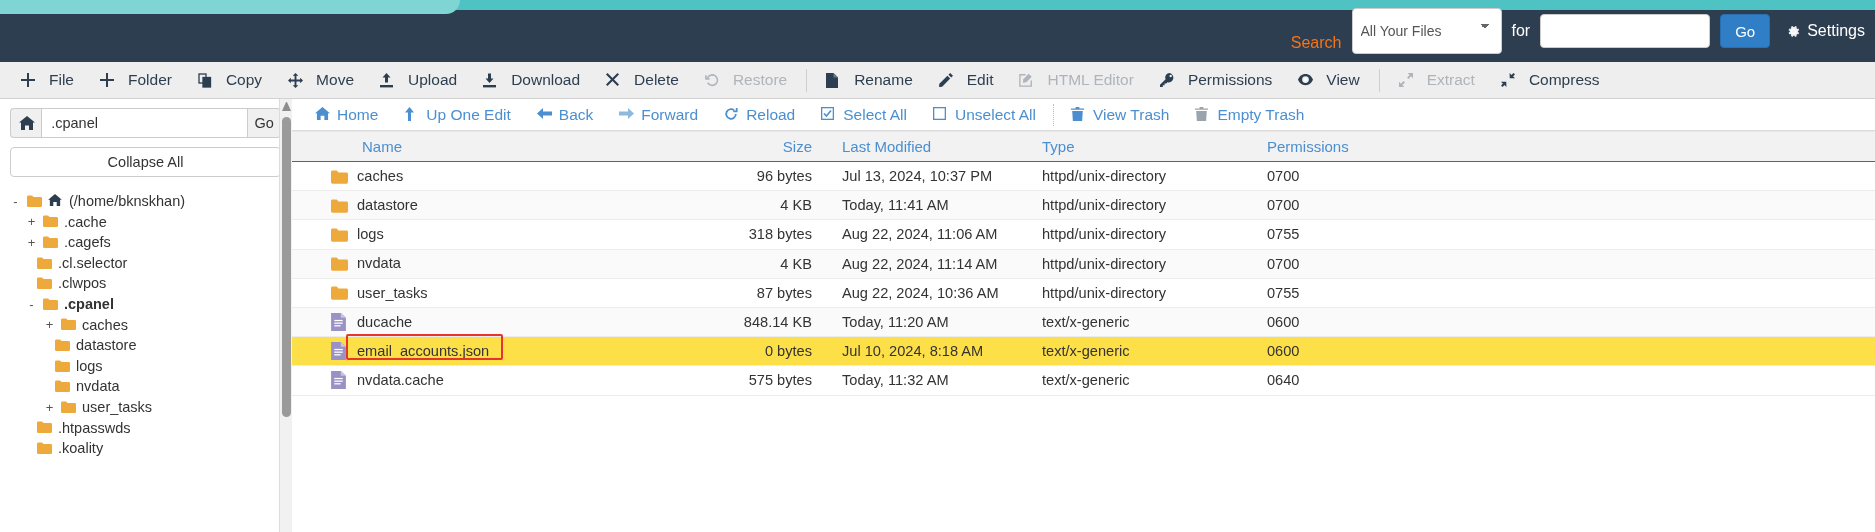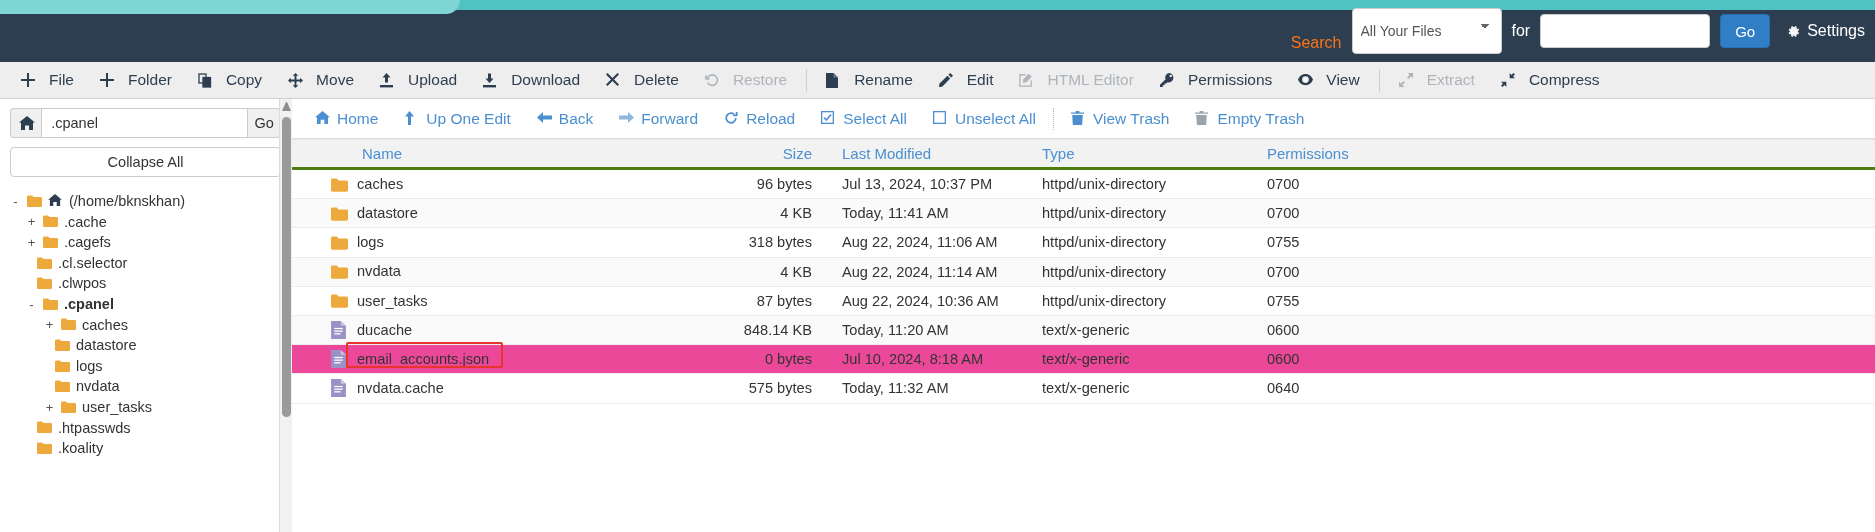--- a/index.html
+++ b/index.html
@@ -122,41 +122,41 @@
   }
   .vcap {
     position:absolute; left:2px; top:2px; width:9px; height:10px;
     border-left:4.5px solid transparent; border-right:4.5px solid transparent;
     border-bottom:9px solid #8d8d8d; background:none;
   }
 
   
   .right { flex:1; background:#fff; display:flex; flex-direction:column; min-width:0; }
   .navbar {
-    height:40px; border-bottom:1px solid #dddddd; display:flex;
+    height:32px; border-bottom:1px solid #dddddd; display:flex;
     align-items:center; padding-left:10px; background:#fff;
   }
   .nav-item {
     display:flex; align-items:center; gap:7px; padding:0 13px;
     font-size:15.5px; color:#4b8fd0; cursor:pointer; white-space:nowrap;
   }
   .nav-sep { border-left:1px dotted #bbb; height:22px; margin:0 4px; }
 
   .table { width:100%; }
   .thead {
     display:flex; height:31px; align-items:center; background:#f2f2f2;
-    border-bottom:3px solid #4d7c0f; border-top:1px solid #e6e6e6;
+    border-bottom:1px solid #4d7c0f; border-top:1px solid #e6e6e6;
   }
   .th { font-size:15px; color:#4b8fd0; cursor:pointer; }
   .row {
     display:flex; height:29.2px; align-items:center;
     border-bottom:1px solid #ececec; font-size:14.6px; color:#333;
   }
   .row.alt { background:#fafafa; }
-  .row.selected { background:#ec4899; }
+  .row.selected { background:#fde047; }
   .c-check { width:30px; flex:0 0 30px; }
   .c-name { width:390px; flex:0 0 390px; display:flex; align-items:center; gap:11px; padding-left:9px; position:relative; }
   .c-size { width:100px; flex:0 0 100px; text-align:right; }
   .c-mod  { width:210px; flex:0 0 210px; padding-left:30px; }
   .c-type { width:225px; flex:0 0 225px; padding-left:0;margin-left:20px; }
   .c-perm { width:120px; flex:0 0 120px; }
   .thead .c-name { padding-left:40px; }
   .thead .c-size { text-align:right; }
 
   .name-text { line-height:1; }

